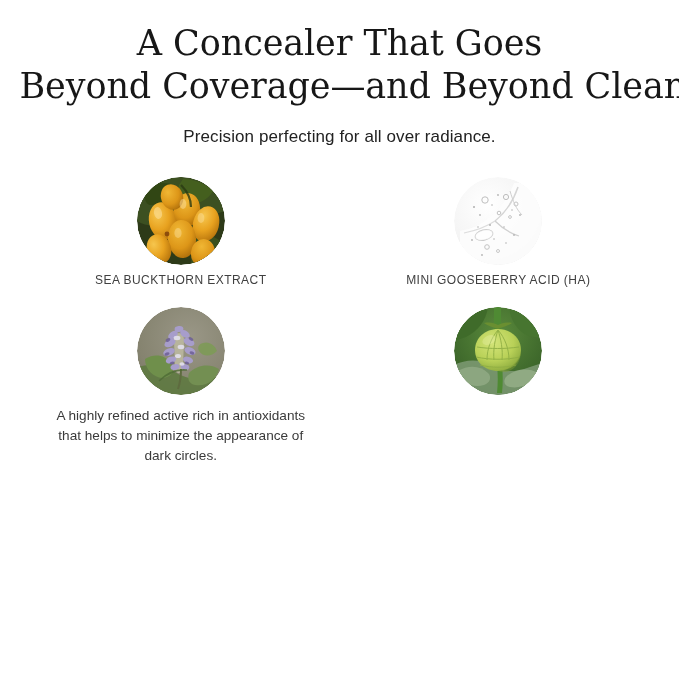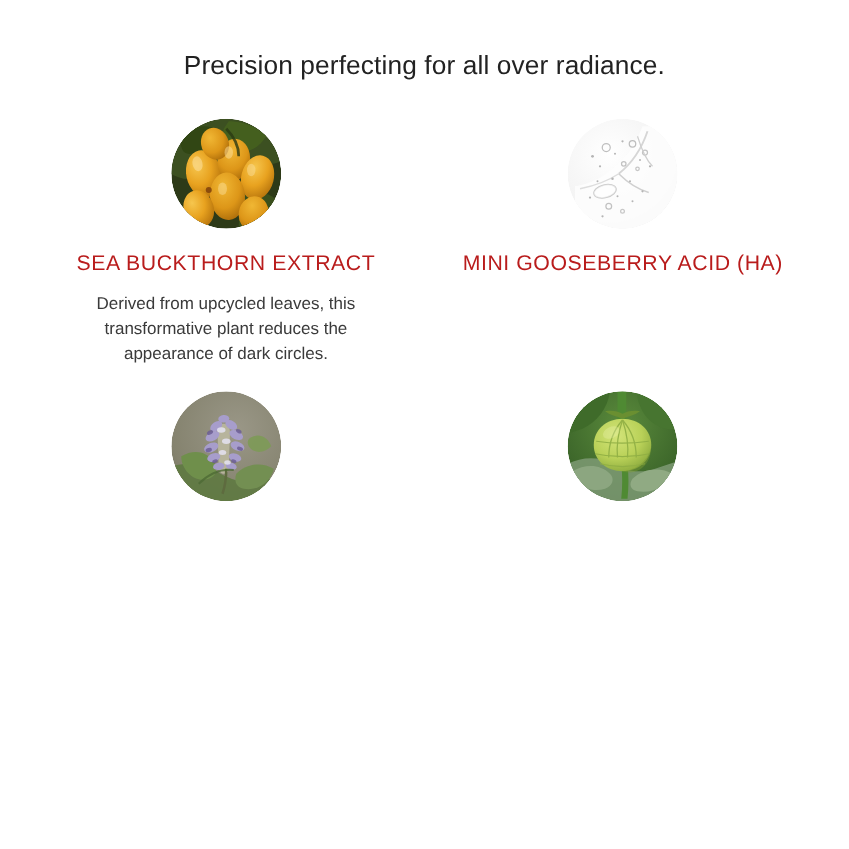--- a/index.html
+++ b/index.html
@@ -35,21 +35,21 @@
     letter-spacing: -0.1px;
     margin: 0 auto;
     max-width: 640px;
   }
   .headline .hl-line {
     display: block;
     white-space: nowrap;
   }
   .subhead {
     margin: 17px auto 0;
-    font-size: 21px;
+    font-size: 17px;
     line-height: 1.3;
     color: #222222;
     font-weight: 400;
     letter-spacing: 0.1px;
   }
 
   
   .grid {
     margin-top: 29px;
     display: grid;
@@ -73,24 +73,24 @@
     position: relative;
   }
   .thumb {
     position: absolute;
     inset: 0;
     border-radius: 50%;
     overflow: hidden;
   }
 
   .ing-name {
-    margin-top: 18px;
-    font-size: 17px;
+    margin-top: 8px;
+    font-size: 12px;
     letter-spacing: 0.45px;
-    color: #b91c1c;
+    color: #404040;
     font-weight: 400;
     line-height: 1.2;
   }
   .ing-desc {
     margin-top: 11px;
     font-size: 13.6px;
     line-height: 1.48;
     color: #3a3a3a;
     font-weight: 400;
     max-width: 255px;
@@ -100,20 +100,24 @@
 
   
   svg.art { display:block; width:100%; height:100%; }
 </style>
 </head>
 <body>
 
 <div class="page">
 
   <div class="header">
+    <h1 class="headline">
+      <span class="hl-line">A Concealer That Goes</span>
+      <span class="hl-line">Beyond Coverage—and Beyond Clean</span>
+    </h1>
     <div class="subhead">Precision perfecting for all over radiance.</div>
   </div>
 
   <div class="grid">
 
     <div class="cell">
       <div class="thumb-wrap">
         <div class="thumb">
           <svg class="art" viewBox="0 0 88 88">
             <defs>
@@ -148,21 +152,20 @@
               <ellipse cx="46" cy="27" rx="3.4" ry="5" fill="#fbe0a0" opacity=".5"></ellipse>
               <ellipse cx="64" cy="41" rx="3.4" ry="5" fill="#fbe0a0" opacity=".45"></ellipse>
               <ellipse cx="41" cy="56" rx="3.6" ry="5" fill="#fbe0a0" opacity=".45"></ellipse>
               <circle cx="30" cy="57" r="2.4" fill="#7a3c0a" opacity=".8"></circle>
               <path d="M44 8c6 6 10 14 10 22" stroke="#2b3a13" stroke-width="2.2" fill="none" opacity=".8"></path>
             </g>
           </svg>
         </div>
       </div>
       <div class="ing-name">SEA BUCKTHORN EXTRACT</div>
-      <div class="ing-desc">Derived from upcycled leaves, this transformative plant reduces the appearance of dark circles.</div>
     </div>
 
     <div class="cell">
       <div class="thumb-wrap">
         <div class="thumb">
           <svg class="art" viewBox="0 0 88 88">
             <defs>
               <clipPath id="c2">
                   <circle cx="44" cy="44" r="44"></circle>
                 </clipPath>
@@ -258,20 +261,21 @@
                 <ellipse cx="44" cy="40" rx="3.4" ry="2.2"></ellipse>
                 <ellipse cx="41" cy="49" rx="3" ry="2"></ellipse>
                 <ellipse cx="45" cy="57" rx="2.6" ry="1.8"></ellipse>
               </g>
               <path d="M44 62c0 8-1 14-3 20" stroke="#5e6b3f" stroke-width="2" fill="none"></path>
               <path d="M22 74c8-8 18-12 28-11" stroke="#4e6a34" stroke-width="1.6" fill="none" opacity=".8"></path>
             </g>
           </svg>
         </div>
       </div>
+      <div class="ing-desc">A highly refined active rich in antioxidants that helps to minimize the appearance of dark circles.</div>
     </div>
 
     <div class="cell">
       <div class="thumb-wrap">
         <div class="thumb">
           <svg class="art" viewBox="0 0 88 88">
             <defs>
               <clipPath id="c4">
                   <circle cx="44" cy="44" r="44"></circle>
                 </clipPath>

